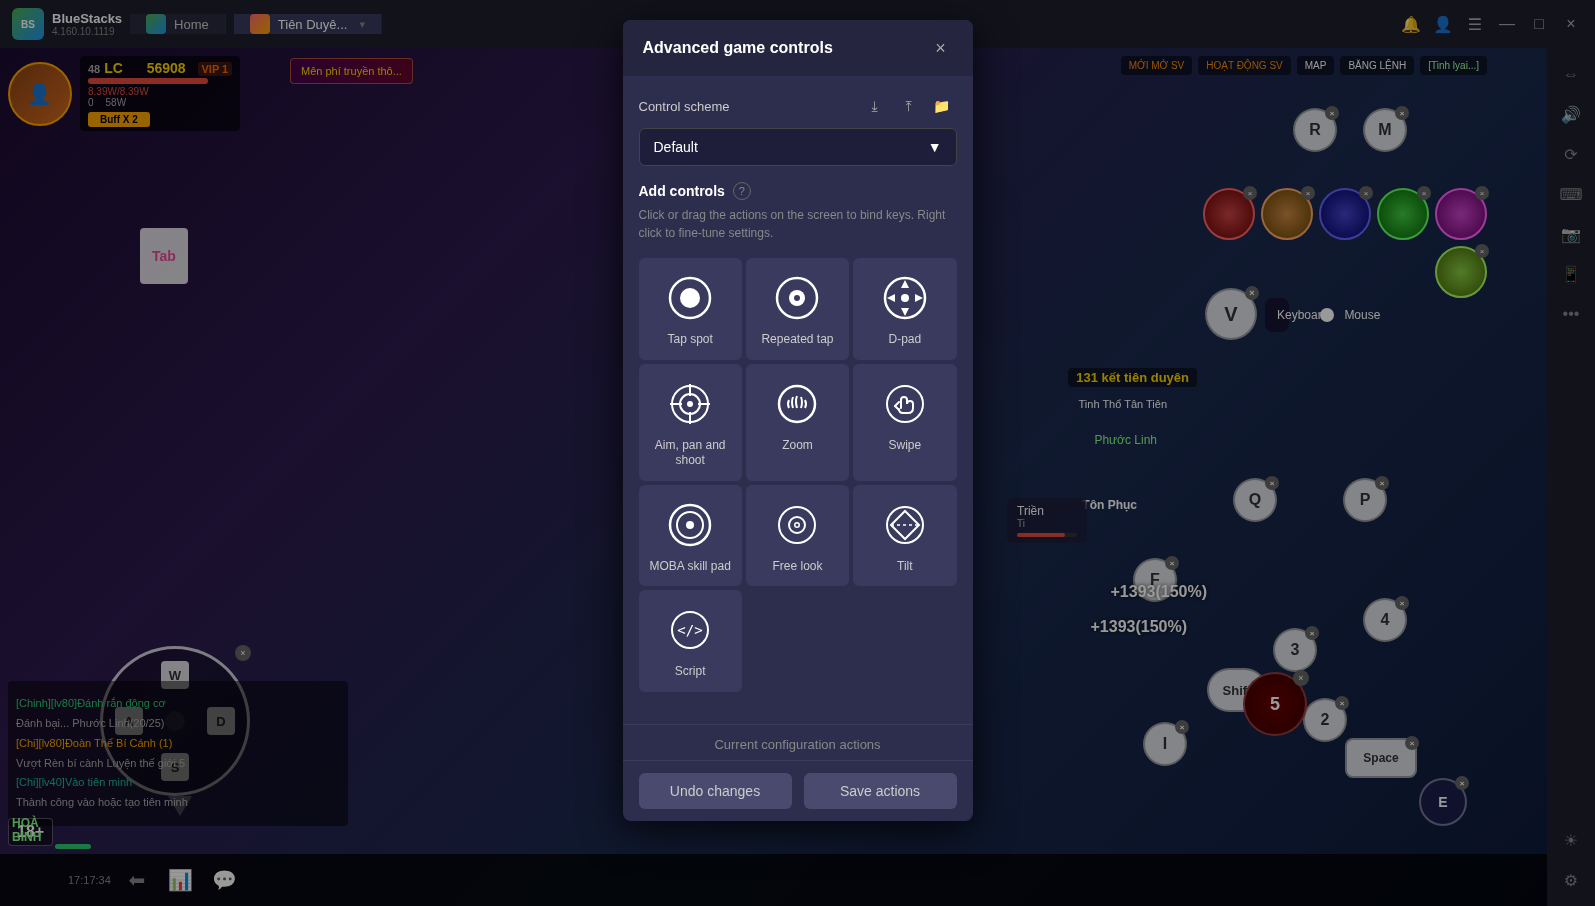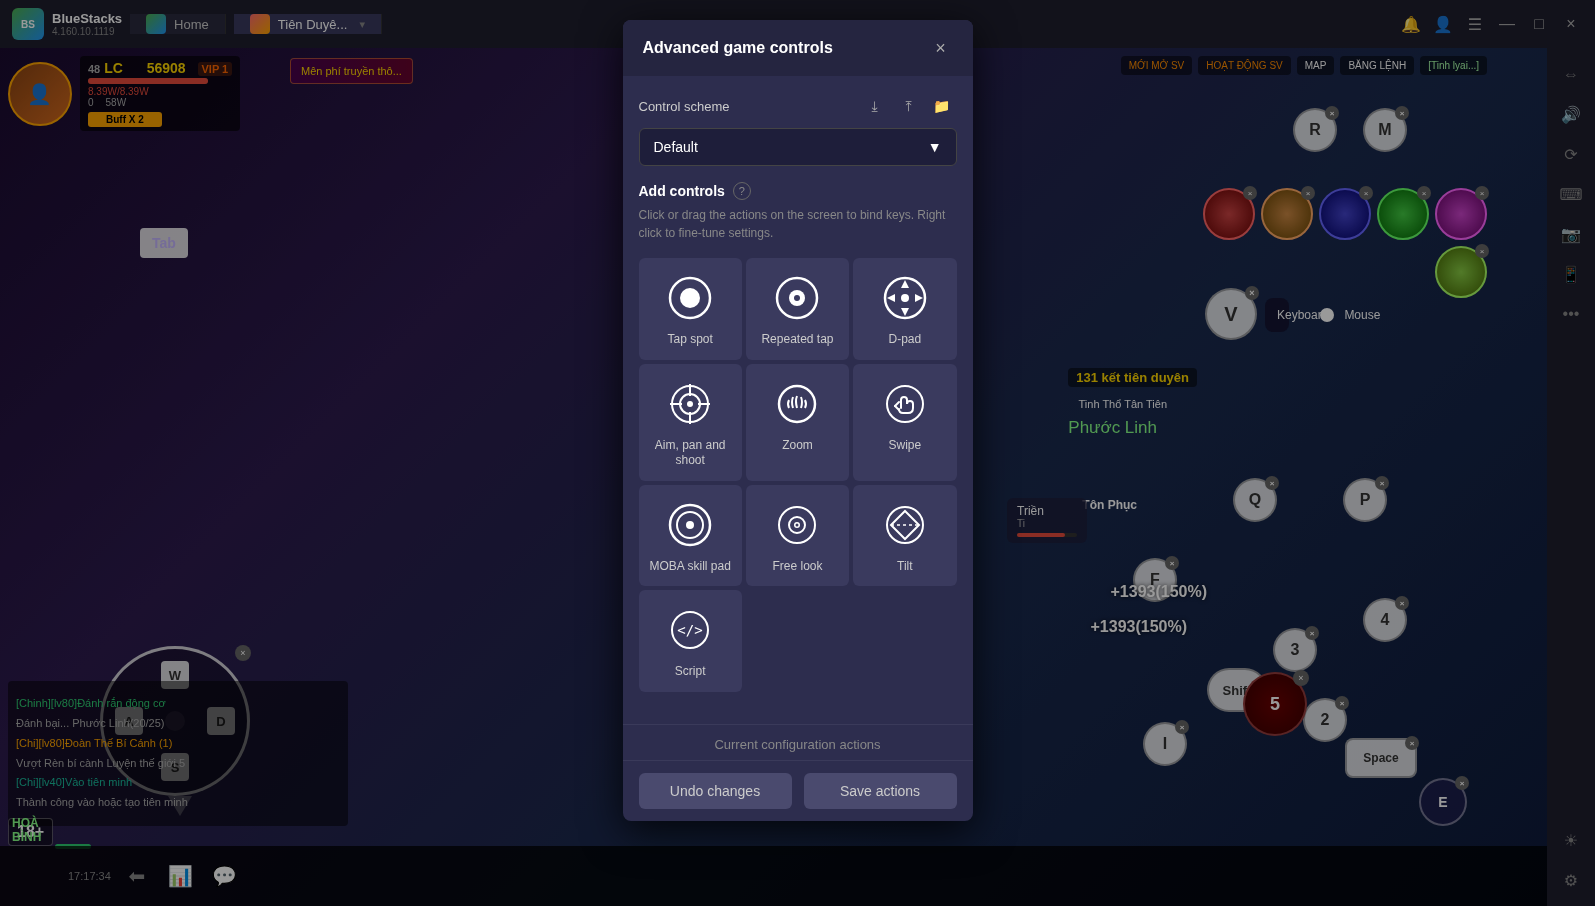--- a/index.html
+++ b/index.html
@@ -427,22 +427,22 @@
       border-radius: 4px;
       border: 1px solid rgba(255,255,255,0.3);
     }
 
     
     .tab-indicator {
       position: absolute;
       top: 200px;
       left: 140px;
       background: rgba(255,255,255,0.85);
-      color: #c4b5fd;
-      padding: 7px 12px;
+      color: #ec4899;
+      padding: 20px 12px;
       border-radius: 4px;
       font-size: 14px;
       font-weight: bold;
     }
     .floating-damage {
       color: #fff;
       font-size: 18px;
       font-weight: bold;
       text-shadow: 0 0 4px rgba(0,0,0,0.8);
     }
@@ -466,21 +466,21 @@
       </div>
       <div class="hp-bar">
         <div class="hp-fill"></div>
       </div>
       <div style="color:#e74c3c; font-size:10px;">8.39W/8.39W</div>
       <div style="display:flex;gap:12px;align-items:center;">
         <div style="color:#aaa; font-size:10px;">0</div>
         <div style="color:#aaa; font-size:10px;">58W</div>
       </div>
       <div style="display:flex;align-items:center;gap:4px;margin-top:4px;">
-        <div style="background:#ffa500; color:#000; padding:2px 18px; border-radius:3px; font-size:10px; font-weight:bold;">Buff X 2</div>
+        <div style="background:#ffa500; color:#000; padding:2px 12px; border-radius:3px; font-size:10px; font-weight:bold;">Buff X 2</div>
       </div>
     </div>
   </div>
 
   <div class="tab-indicator" style="position:absolute;top:180px;left:140px;">Tab</div>
 
   <div class="notif-panel" style="position:absolute;top:10px;left:290px;background:linear-gradient(90deg,rgba(80,0,80,0.8),rgba(120,0,40,0.8));padding:6px 10px;color:#ffd700;font-size:11px;border:1px solid rgba(255,150,50,0.5);">
     Mên phí truyền thô...
   </div>
 
@@ -614,29 +614,29 @@
     <div><span style="color:#aaa;">Vượt Rèn bí cành Luyện thế giới 5</span></div>
     <div><span style="color:#1abc9c;">[Chi][lv40]Vào tiên minh</span></div>
     <div><span style="color:#aaa;">Thành công vào hoặc tạo tiên minh</span></div>
   </div>
 
   <div class="floating-damage" style="position:absolute;top:535px;right:340px;color:#fff;font-size:16px;font-weight:bold;text-shadow:0 0 4px rgba(0,0,0,0.8);">+1393(150%)</div>
   <div class="floating-damage" style="position:absolute;top:570px;right:360px;color:#fff;font-size:16px;font-weight:bold;text-shadow:0 0 4px rgba(0,0,0,0.8);">+1393(150%)</div>
 
   <div style="position:absolute;top:320px;right:350px;color:#ffd700;font-size:13px;font-weight:bold;background:rgba(0,0,0,0.5);padding:2px 8px;border-radius:4px;">131 kết tiên duyên</div>
   <div style="position:absolute;top:350px;right:380px;color:#fff;font-size:11px;">Tinh Thổ Tân Tiên</div>
-  <div style="position:absolute;top:370px;right:390px;color:#88ff88;font-size:17px;">Phước Linh</div>
+  <div style="position:absolute;top:385px;right:390px;color:#88ff88;font-size:12px;">Phước Linh</div>
   <div style="position:absolute;top:450px;right:410px;color:#fff;font-size:12px;font-weight:bold;">Tôn Phục</div>
 
   <div class="age-badge">18+</div>
 
   <div style="position:absolute;bottom:62px;left:12px;color:#88ff88;font-size:12px;font-weight:bold;">HOÀ<br>BÌNH</div>
   <div style="position:absolute;bottom:57px;left:55px;width:36px;height:5px;background:#2ecc71;border-radius:3px;"></div>
 
-  <div style="position:absolute;bottom:0;left:0;right:0;height:60px;background:rgba(0,0,0,0.75);display:flex;align-items:center;padding:0 8px;gap:8px;">
+  <div style="position:absolute;bottom:0;left:0;right:0;height:52px;background:rgba(0,0,0,0.75);display:flex;align-items:center;padding:0 8px;gap:8px;">
     <div style="color:#888;font-size:11px;margin-left:60px;">17:17:34</div>
     <div style="width:36px;height:36px;display:flex;align-items:center;justify-content:center;color:#888;font-size:20px;cursor:pointer;">⬅</div>
     <div style="width:36px;height:36px;display:flex;align-items:center;justify-content:center;color:#888;font-size:20px;cursor:pointer;">📊</div>
     <div style="width:36px;height:36px;display:flex;align-items:center;justify-content:center;color:#888;font-size:20px;cursor:pointer;">💬</div>
   </div>
 
   <div style="position:absolute;top:450px;right:460px;background:rgba(30,30,60,0.8);border-radius:6px;padding:6px 10px;color:#fff;font-size:12px;">
     <div>Triền</div>
     <div style="color:#aaa;font-size:10px;">Ti</div>
     <div style="width:60px;height:4px;background:#333;border-radius:2px;margin-top:4px;">

